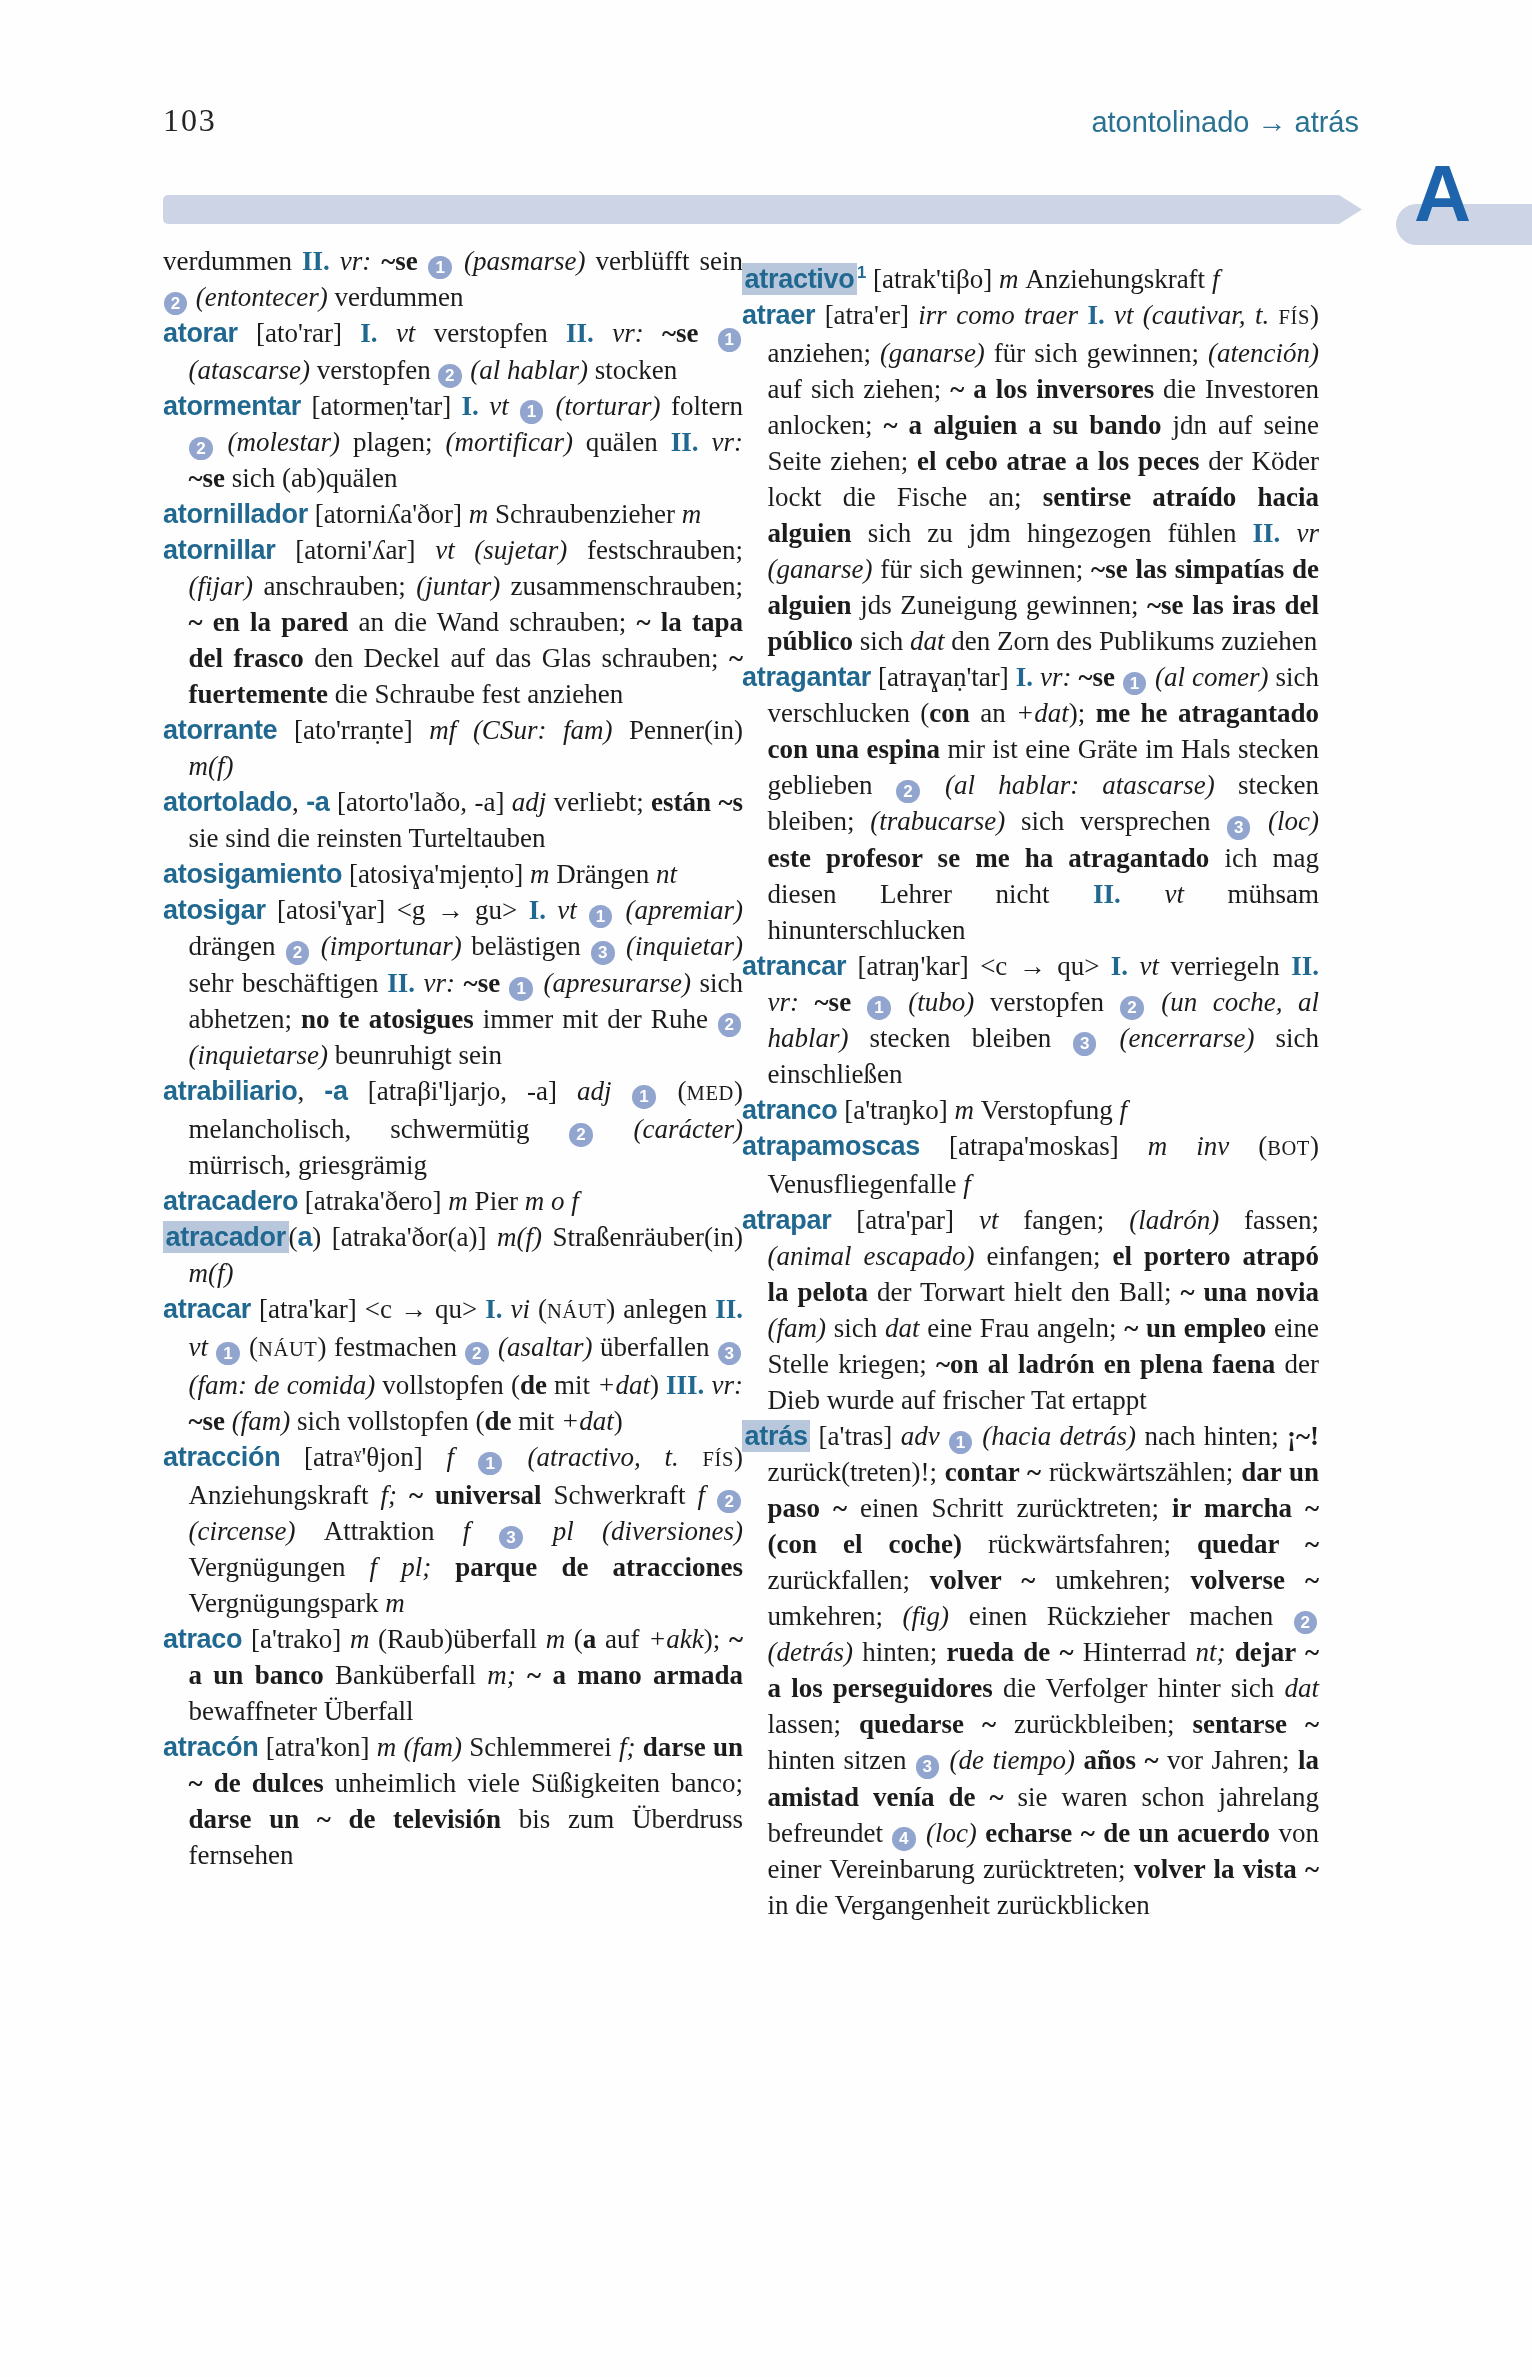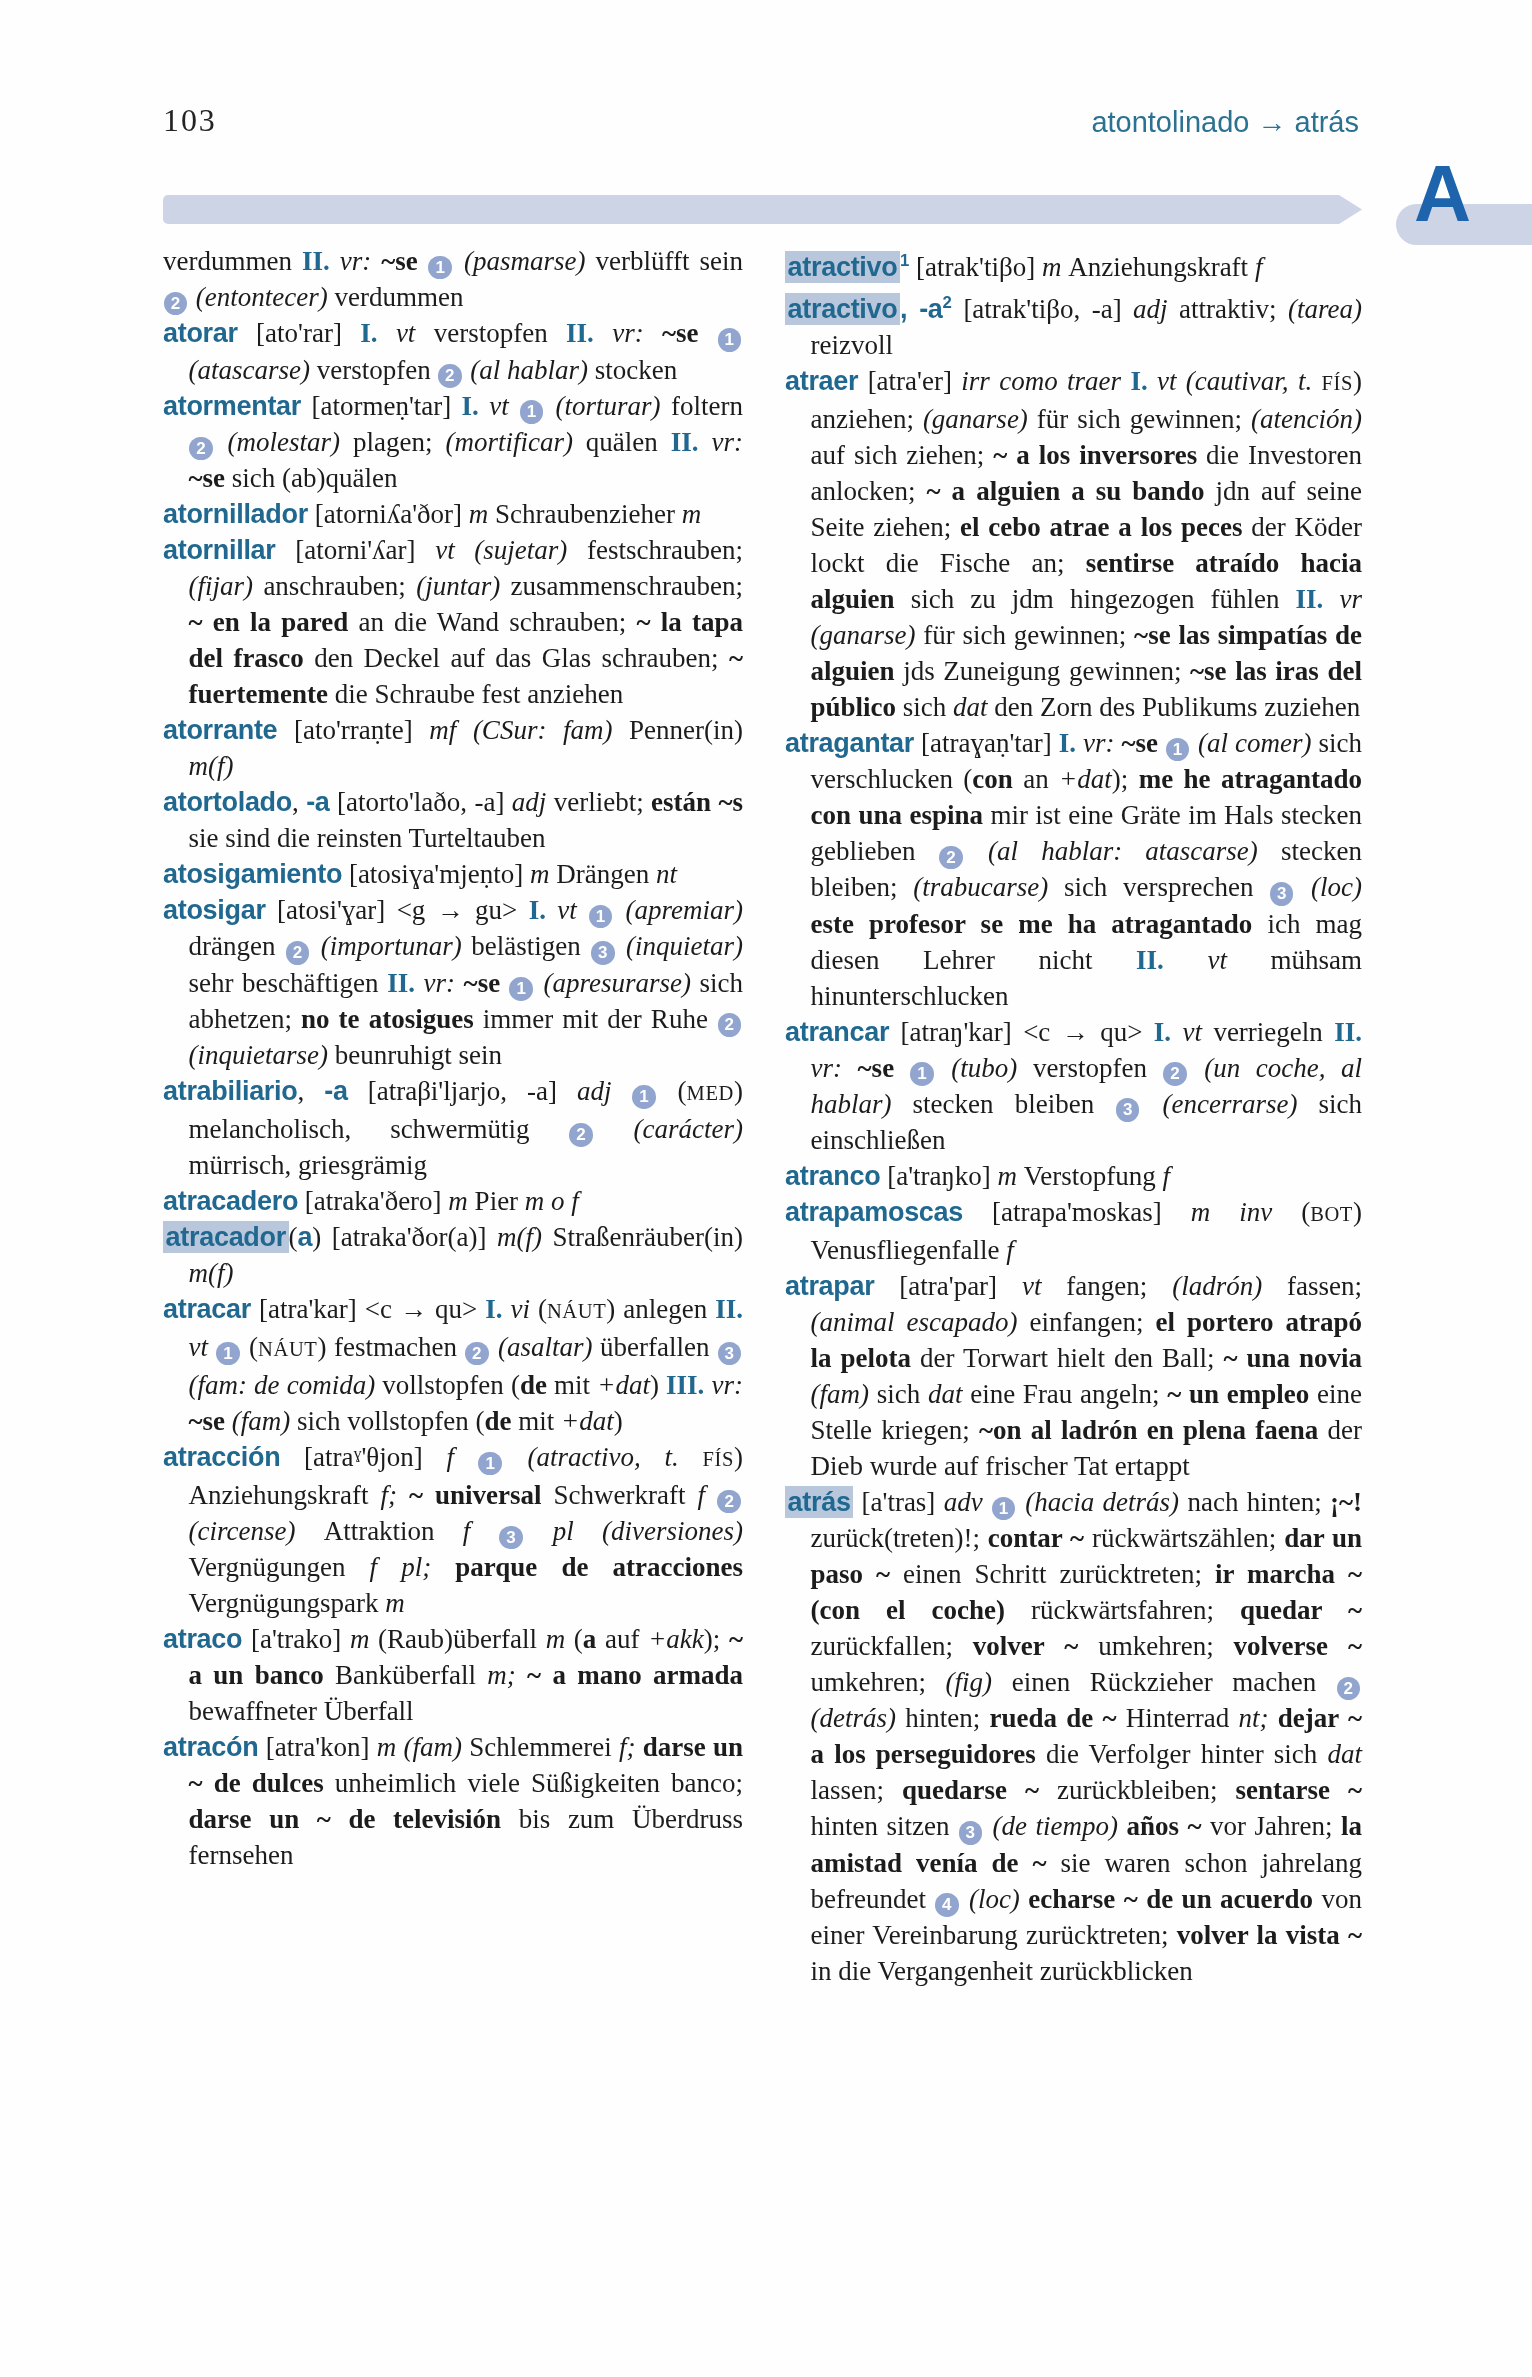--- a/index.html
+++ b/index.html
@@ -35,21 +35,21 @@
   .letter-tab-label{
     position:absolute;left:18px;top:-50px;
     font-family:"Liberation Sans", sans-serif;
     font-weight:bold;font-size:79px;line-height:1;
     color:var(--tab-letter,#1d64ad);
   }
   .column{
     position:absolute;top:243px;
   }
   .column.left{left:163px;width:580px;}
-  .column.right{left:785px;width:577px;}
+  .column.right{left:742px;width:577px;margin-top:12px;}
   p.entry{
     margin:0;padding-left:25.5px;text-indent:-25.5px;
     text-align:justify;
     font-size:27px;line-height:36px;
   }
   p.entry.cont{padding-left:0;text-indent:0;}
   .hw{
     font-family:"Liberation Sans", sans-serif;
     font-weight:bold;letter-spacing:-0.3px;
     color:var(--headword,#20688f);
@@ -96,21 +96,20 @@
     <p class="entry"><span class="hw">atrabiliario</span><span class="n">, </span><span class="hw">-a</span><span class="n"> [atraβi'ljarjo, -a] </span><span class="i">adj </span><span class="circle">1</span><span class="n"> (</span><span class="sc">MED</span><span class="n">) melancholisch, schwermütig </span><span class="circle">2</span><span class="i"> (carácter) </span><span class="n">mürrisch, griesgrämig</span></p>
     <p class="entry"><span class="hw">atracadero</span><span class="n"> [atraka'ðero] </span><span class="i">m </span><span class="n">Pier </span><span class="i">m o f</span></p>
     <p class="entry"><span class="hw hl">atracador</span><span class="n">(</span><span class="hw">a</span><span class="n">) [atraka'ðor(a)] </span><span class="i">m(f) </span><span class="n">Straßenräuber(in) </span><span class="i">m(f)</span></p>
     <p class="entry"><span class="hw">atracar</span><span class="n"> [atra'kar] &lt;c → qu&gt; </span><span class="rn">I. </span><span class="i">vi </span><span class="n">(</span><span class="sc">NÁUT</span><span class="n">) anlegen </span><span class="rn">II. </span><span class="i">vt </span><span class="circle">1</span><span class="n"> (</span><span class="sc">NÁUT</span><span class="n">) festmachen </span><span class="circle">2</span><span class="i"> (asaltar) </span><span class="n">überfallen </span><span class="circle">3</span><span class="i"> (fam: de comida) </span><span class="n">vollstopfen (</span><span class="b">de</span><span class="n"> mit </span><span class="i">+dat</span><span class="n">) </span><span class="rn">III. </span><span class="i">vr: </span><span class="b">~se </span><span class="i">(fam) </span><span class="n">sich vollstopfen (</span><span class="b">de</span><span class="n"> mit </span><span class="i">+dat</span><span class="n">)</span></p>
     <p class="entry"><span class="hw">atracción</span><span class="n"> [atraˠ'θjon] </span><span class="i">f </span><span class="circle">1</span><span class="i"> (atractivo, t. </span><span class="sc">FÍS</span><span class="n">) Anziehungskraft </span><span class="i">f; </span><span class="b">~ universal </span><span class="n">Schwerkraft </span><span class="i">f </span><span class="circle">2</span><span class="i"> (circense) </span><span class="n">Attraktion </span><span class="i">f </span><span class="circle">3</span><span class="i"> pl (diversiones) </span><span class="n">Vergnügungen </span><span class="i">f pl; </span><span class="b">parque de atracciones </span><span class="n">Vergnügungspark </span><span class="i">m</span></p>
     <p class="entry"><span class="hw">atraco</span><span class="n"> [a'trako] </span><span class="i">m </span><span class="n">(Raub)überfall </span><span class="i">m </span><span class="n">(</span><span class="b">a</span><span class="n"> auf </span><span class="i">+akk</span><span class="n">); </span><span class="b">~ a un banco </span><span class="n">Banküberfall </span><span class="i">m; </span><span class="b">~ a mano armada </span><span class="n">bewaffneter Überfall</span></p>
     <p class="entry"><span class="hw">atracón</span><span class="n"> [atra'kon] </span><span class="i">m (fam) </span><span class="n">Schlemmerei </span><span class="i">f; </span><span class="b">darse un ~ de dulces </span><span class="n">unheimlich viele Süßigkeiten banco; </span><span class="b">darse un ~ de televisión </span><span class="n">bis zum Überdruss fernsehen</span></p>
   </div>
 <div class="column right">
     <p class="entry"><span class="hw hl">atractivo</span><span class="hwsup">1</span><span class="n"> [atrak'tiβo] </span><span class="i">m </span><span class="n">Anziehungskraft </span><span class="i">f</span></p>
-    <p class="entry"><span class="hw hl">atractivo</span><span class="hw">, -a</span><span class="hwsup">2</span><span class="n"> [atrak'tiβo, -a] </span><span class="i">adj </span><span class="n">attraktiv; </span><span class="i">(tarea) </span><span class="n">reizvoll</span></p>
     <p class="entry"><span class="hw">atraer</span><span class="n"> [atra'er] </span><span class="i">irr como traer </span><span class="rn">I. </span><span class="i">vt (cautivar, t. </span><span class="sc">FÍS</span><span class="n">) anziehen; </span><span class="i">(ganarse) </span><span class="n">für sich gewinnen; </span><span class="i">(atención) </span><span class="n">auf sich ziehen; </span><span class="b">~ a los inversores </span><span class="n">die Investoren anlocken; </span><span class="b">~ a alguien a su bando </span><span class="n">jdn auf seine Seite ziehen; </span><span class="b">el cebo atrae a los peces </span><span class="n">der Köder lockt die Fische an; </span><span class="b">sentirse atraído hacia alguien </span><span class="n">sich zu jdm hingezogen fühlen </span><span class="rn">II. </span><span class="i">vr (ganarse) </span><span class="n">für sich gewinnen; </span><span class="b">~se las simpatías de alguien </span><span class="n">jds Zuneigung gewinnen; </span><span class="b">~se las iras del público </span><span class="n">sich </span><span class="i">dat </span><span class="n">den Zorn des Publikums zuziehen</span></p>
     <p class="entry"><span class="hw">atragantar</span><span class="n"> [atraɣaṇ'tar] </span><span class="rn">I. </span><span class="i">vr: </span><span class="b">~se </span><span class="circle">1</span><span class="i"> (al comer) </span><span class="n">sich verschlucken (</span><span class="b">con</span><span class="n"> an </span><span class="i">+dat</span><span class="n">); </span><span class="b">me he atragantado con una espina </span><span class="n">mir ist eine Gräte im Hals stecken geblieben </span><span class="circle">2</span><span class="i"> (al hablar: atascarse) </span><span class="n">stecken bleiben; </span><span class="i">(trabucarse) </span><span class="n">sich versprechen </span><span class="circle">3</span><span class="i"> (loc) </span><span class="b">este profesor se me ha atragantado </span><span class="n">ich mag diesen Lehrer nicht </span><span class="rn">II. </span><span class="i">vt </span><span class="n">mühsam hinunterschlucken</span></p>
     <p class="entry"><span class="hw">atrancar</span><span class="n"> [atraŋ'kar] &lt;c → qu&gt; </span><span class="rn">I. </span><span class="i">vt </span><span class="n">verriegeln </span><span class="rn">II. </span><span class="i">vr: </span><span class="b">~se </span><span class="circle">1</span><span class="i"> (tubo) </span><span class="n">verstopfen </span><span class="circle">2</span><span class="i"> (un coche, al hablar) </span><span class="n">stecken bleiben </span><span class="circle">3</span><span class="i"> (encerrarse) </span><span class="n">sich einschließen</span></p>
     <p class="entry"><span class="hw">atranco</span><span class="n"> [a'traŋko] </span><span class="i">m </span><span class="n">Verstopfung </span><span class="i">f</span></p>
     <p class="entry"><span class="hw">atrapamoscas</span><span class="n"> [atrapa'moskas] </span><span class="i">m inv </span><span class="n">(</span><span class="sc">BOT</span><span class="n">) Venusfliegenfalle </span><span class="i">f</span></p>
     <p class="entry"><span class="hw">atrapar</span><span class="n"> [atra'par] </span><span class="i">vt </span><span class="n">fangen; </span><span class="i">(ladrón) </span><span class="n">fassen; </span><span class="i">(animal escapado) </span><span class="n">einfangen; </span><span class="b">el portero atrapó la pelota </span><span class="n">der Torwart hielt den Ball; </span><span class="b">~ una novia </span><span class="i">(fam) </span><span class="n">sich </span><span class="i">dat </span><span class="n">eine Frau angeln; </span><span class="b">~ un empleo </span><span class="n">eine Stelle kriegen; </span><span class="b">~on al ladrón en plena faena </span><span class="n">der Dieb wurde auf frischer Tat ertappt</span></p>
     <p class="entry"><span class="hw hl">atrás</span><span class="n"> [a'tras] </span><span class="i">adv </span><span class="circle">1</span><span class="i"> (hacia detrás) </span><span class="n">nach hinten; </span><span class="b">¡~! </span><span class="n">zurück(treten)!; </span><span class="b">contar ~ </span><span class="n">rückwärtszählen; </span><span class="b">dar un paso ~ </span><span class="n">einen Schritt zurücktreten; </span><span class="b">ir marcha ~ (con el coche) </span><span class="n">rückwärtsfahren; </span><span class="b">quedar ~ </span><span class="n">zurückfallen; </span><span class="b">volver ~ </span><span class="n">umkehren; </span><span class="b">volverse ~ </span><span class="n">umkehren; </span><span class="i">(fig) </span><span class="n">einen Rückzieher machen </span><span class="circle">2</span><span class="i"> (detrás) </span><span class="n">hinten; </span><span class="b">rueda de ~ </span><span class="n">Hinterrad </span><span class="i">nt; </span><span class="b">dejar ~ a los perseguidores </span><span class="n">die Verfolger hinter sich </span><span class="i">dat </span><span class="n">lassen; </span><span class="b">quedarse ~ </span><span class="n">zurückbleiben; </span><span class="b">sentarse ~ </span><span class="n">hinten sitzen </span><span class="circle">3</span><span class="i"> (de tiempo) </span><span class="b">años ~ </span><span class="n">vor Jahren; </span><span class="b">la amistad venía de ~ </span><span class="n">sie waren schon jahrelang befreundet </span><span class="circle">4</span><span class="i"> (loc) </span><span class="b">echarse ~ de un acuerdo </span><span class="n">von einer Vereinbarung zurücktreten; </span><span class="b">volver la vista ~ </span><span class="n">in die Vergangenheit zurückblicken</span></p>
   </div>
 
 

